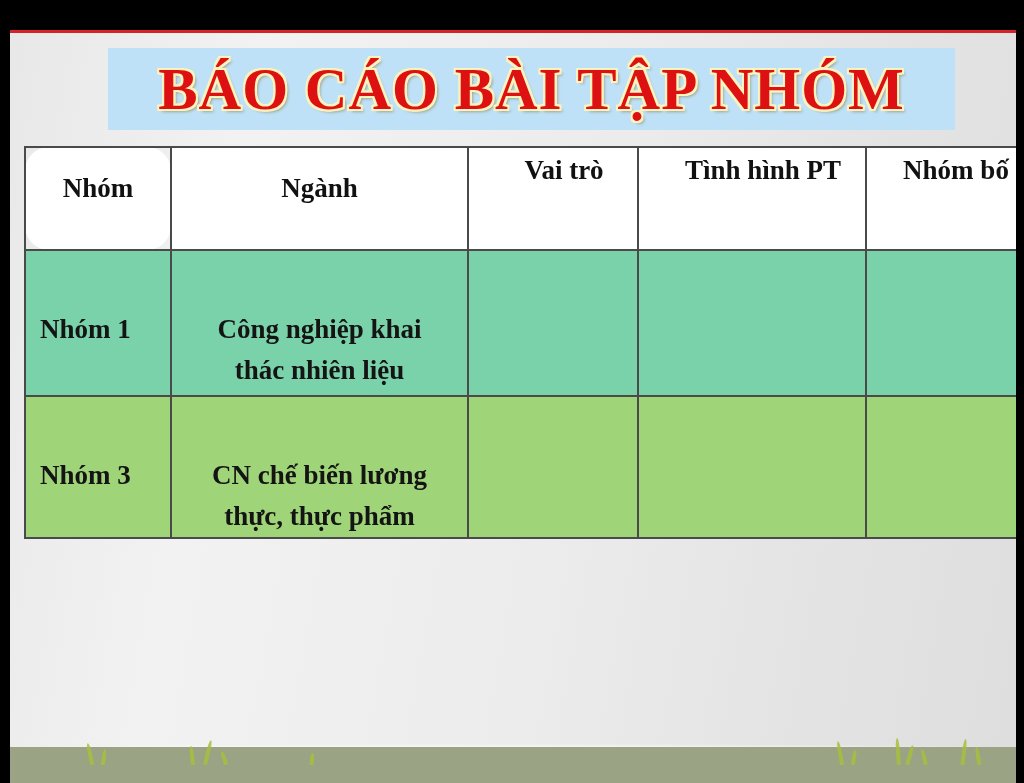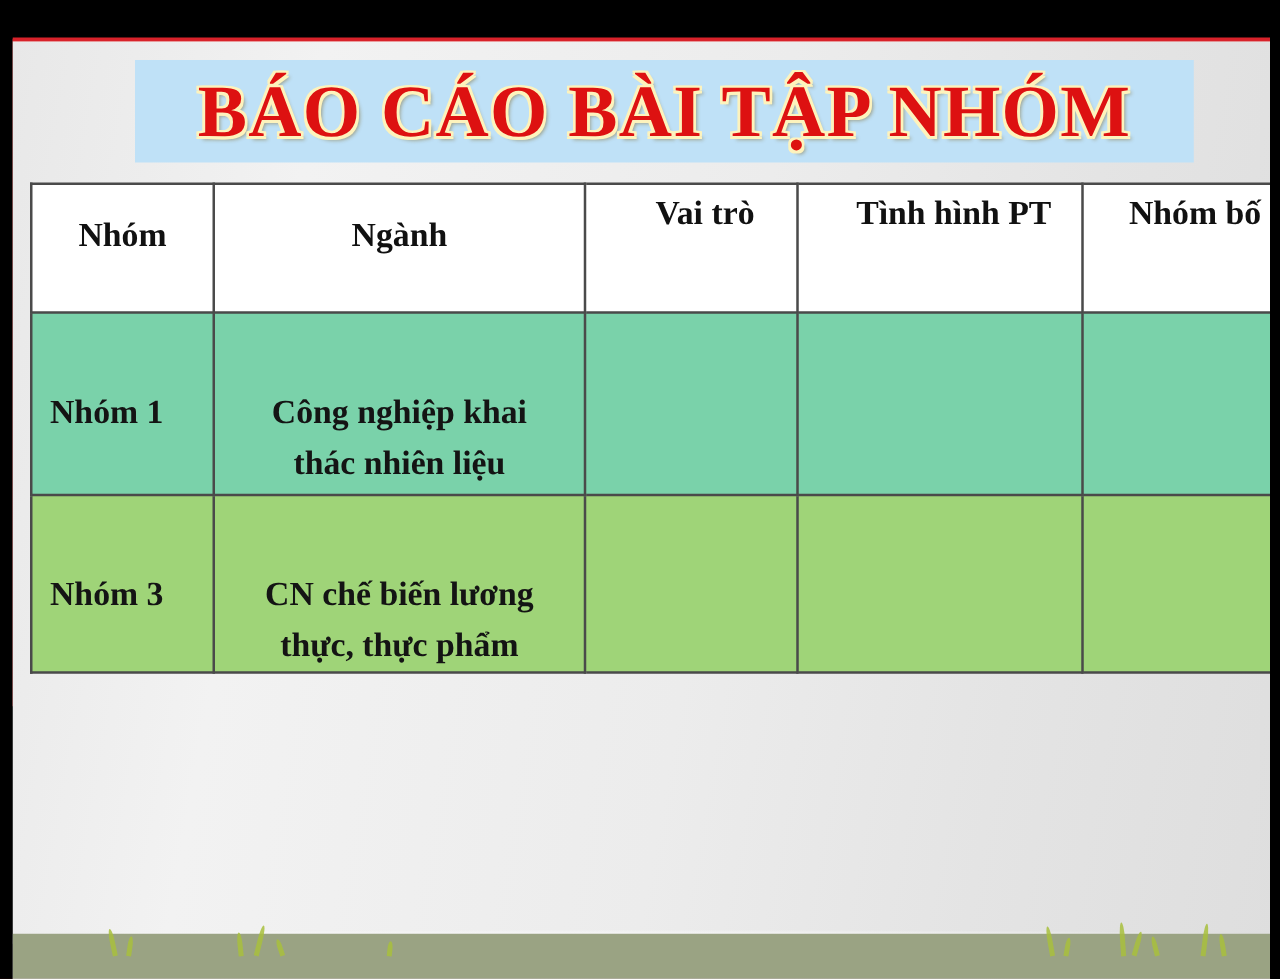--- a/index.html
+++ b/index.html
@@ -3,21 +3,21 @@
 <meta charset="utf-8">
 <style>
   html,body{margin:0;padding:0;}
   body{
     width:1024px;height:783px;overflow:hidden;
     background:#000000;
     font-family:"Liberation Serif", serif;
   }
 
   
-  #screen{position:relative;width:1024px;height:565px;background:#ef4444;}
+  #screen{position:relative;width:1024px;height:565px;background:#f0abfc;}
 
   #slide{
     position:absolute;
     left:10px;top:33px;
     width:1006px;height:750px;
     background:linear-gradient(100deg,#e8e8e8 0%,#f2f2f2 22%,#ececec 55%,#e4e4e4 78%,#dedede 100%);
     overflow:hidden;
   }
   #red-rule{
     position:absolute;left:10px;top:30px;width:1014px;height:3px;
@@ -65,21 +65,21 @@
     border-collapse:collapse;
     table-layout:fixed;
   }
   #tbl td{
     border:2px solid #4a4a4a;
     vertical-align:top;
     padding:0;
   }
   .cellpad{padding:11px 10px 0 10px;}
 
-  .c-nhom{width:144px;}
+  .c-nhom{width:144px;border-radius:24px;}
   .c-nganh{width:295px;margin-left:35px;}
   .c-vai{width:168px;}
   .c-tinh{width:226px;}
   .c-phan{width:156px;}
 
   
   .hdr td{background:#ffffff;height:101px;}
   .hdr .htxt{
     font-weight:bold;font-size:27px;color:#111;
     text-align:center;line-height:1.1;

